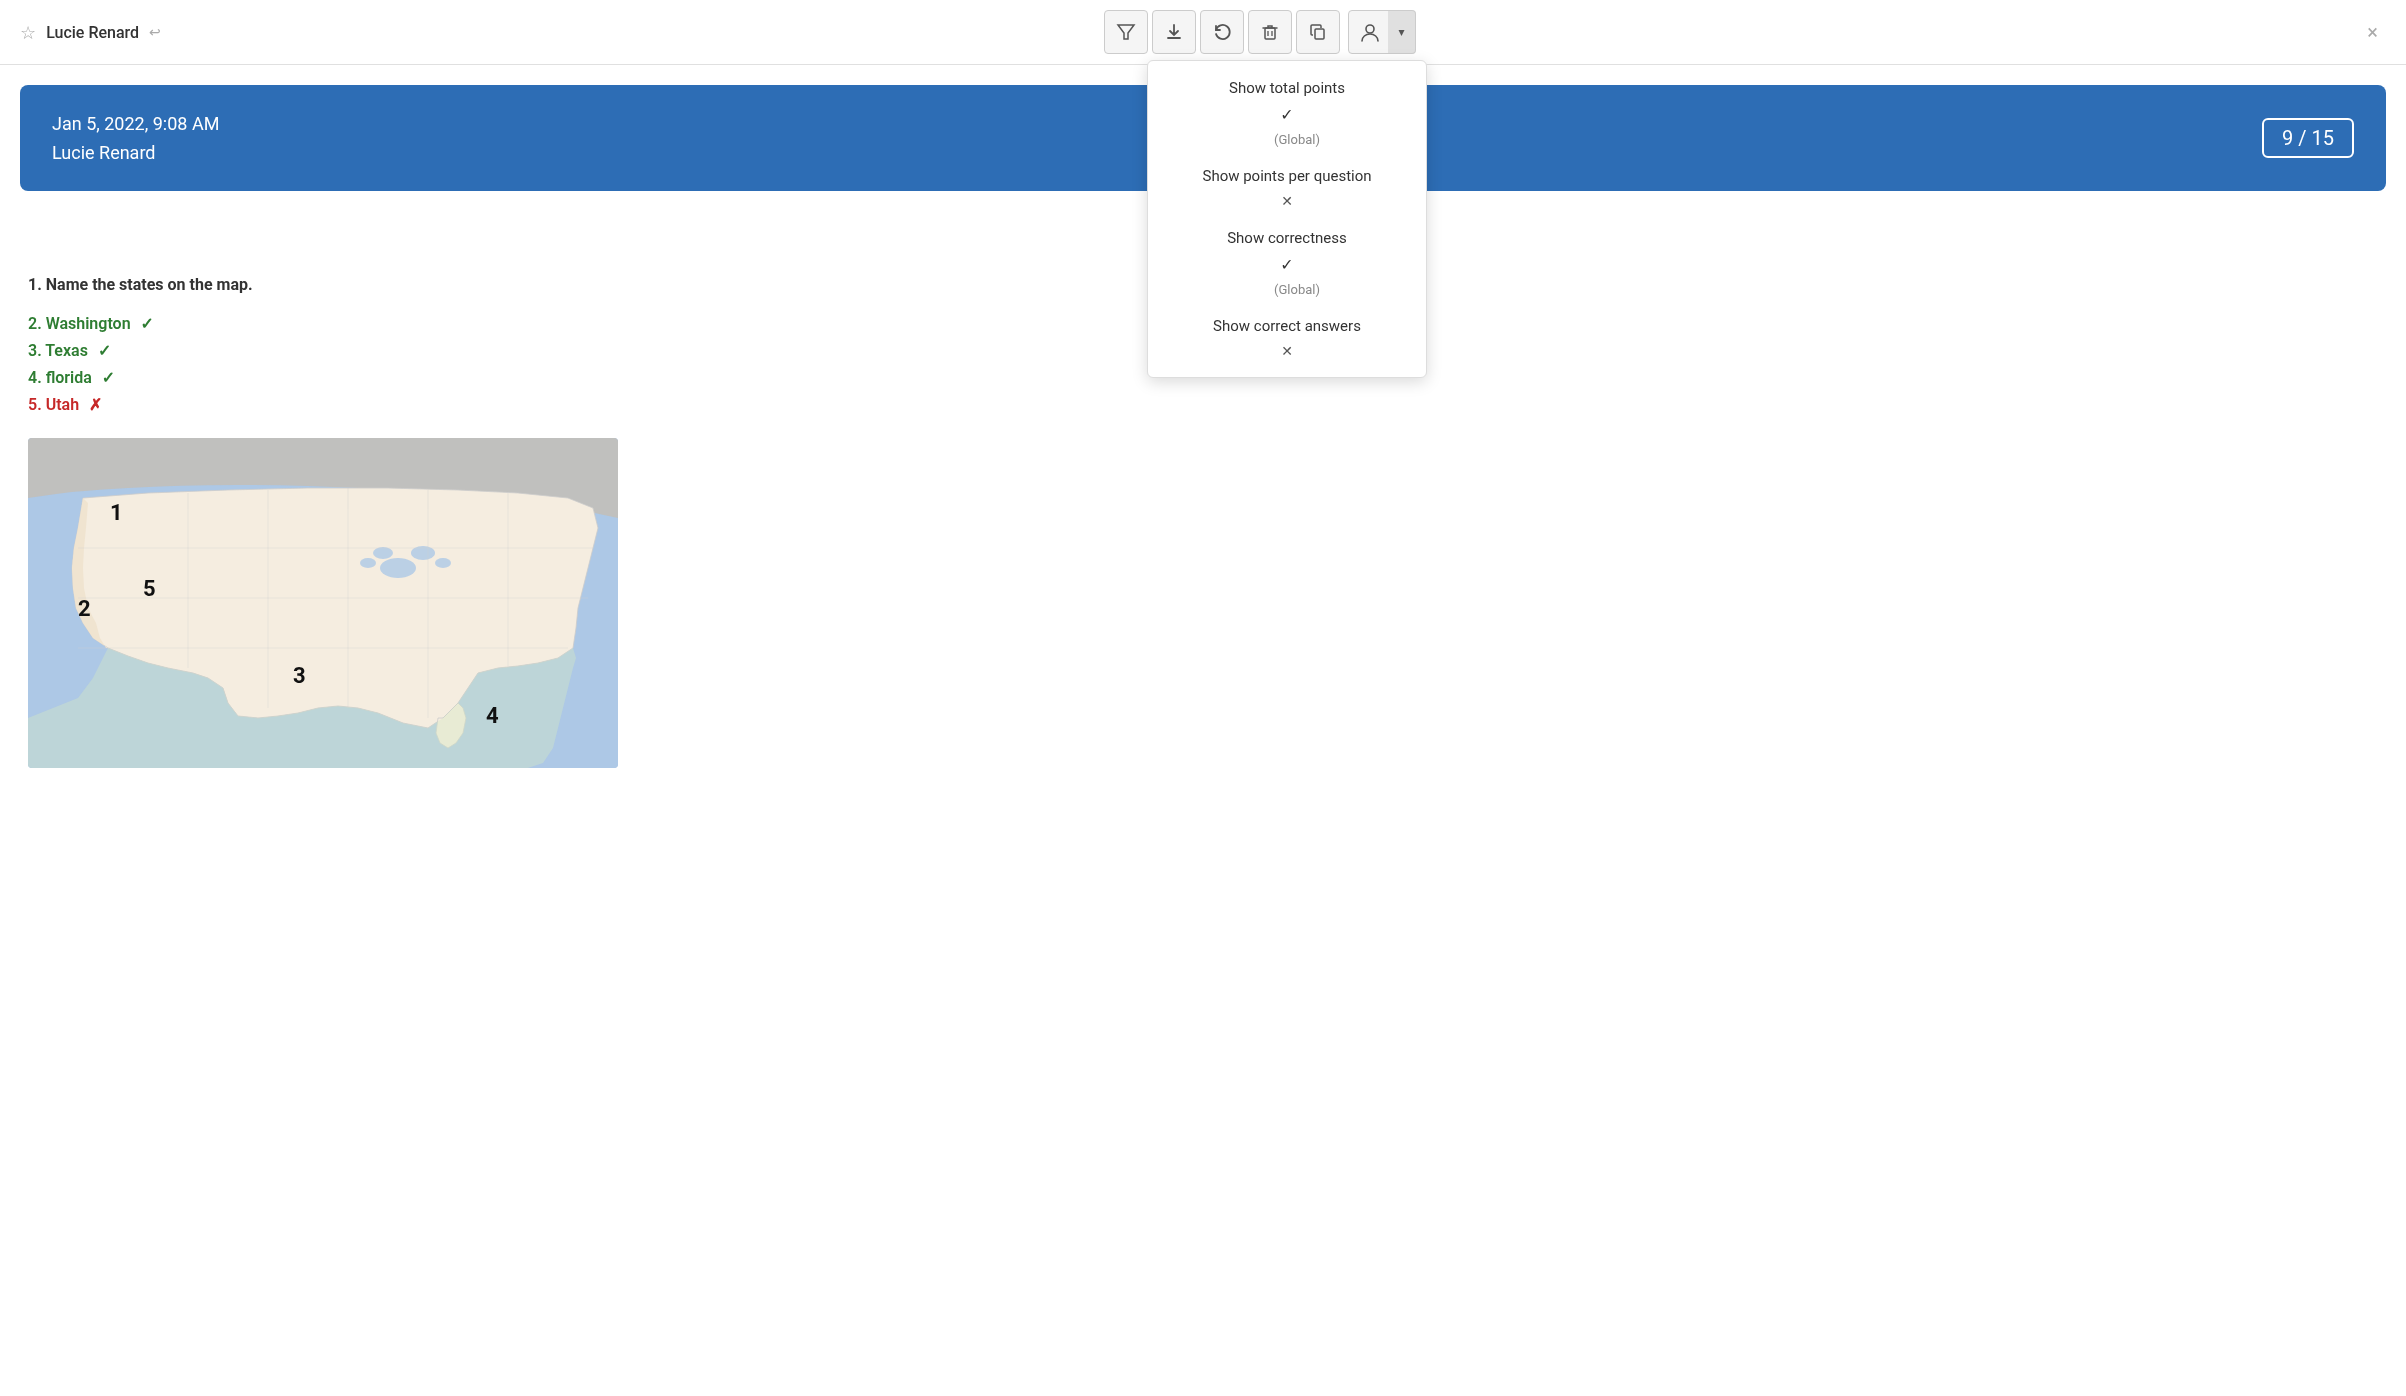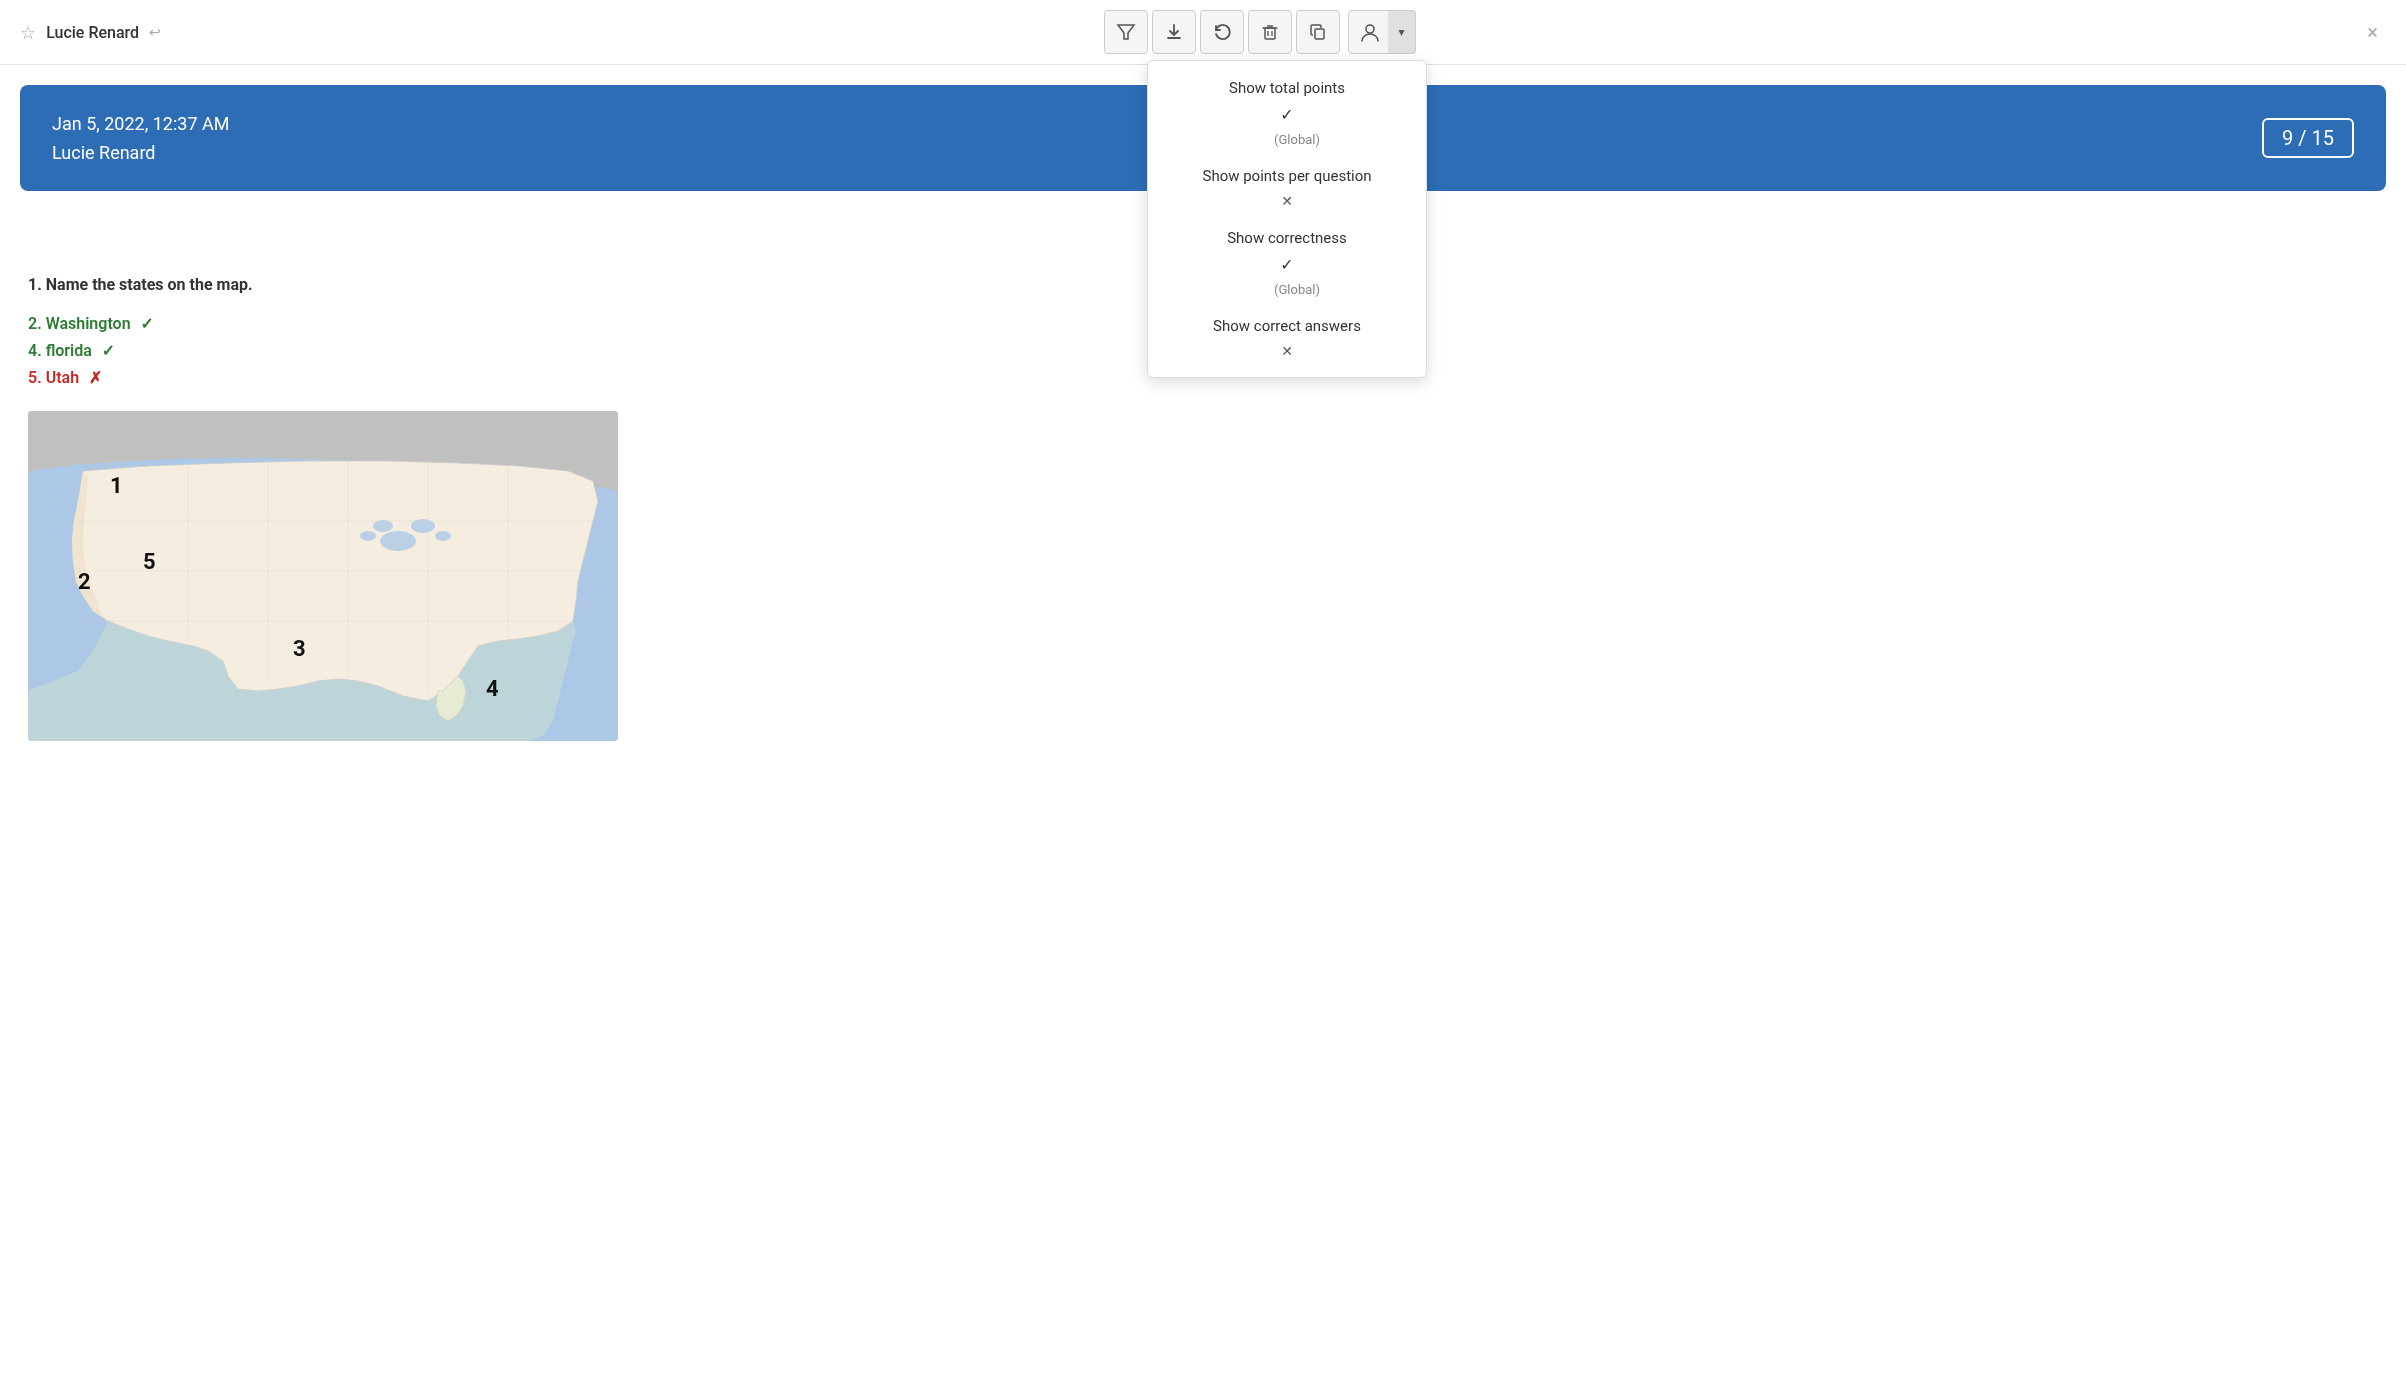--- a/index.html
+++ b/index.html
@@ -249,32 +249,36 @@
       <span>Show correct answers</span>
       <span class="x-icon">✕</span>
     </div>
   </div>
 
   <span class="close-btn">×</span>
 </div>
 
 <div class="header-card">
   <div class="header-card-info">
-    <div class="date">Jan 5, 2022, 12:37 AM</div>
+    <div class="date">Jan 5, 2022, 9:08 AM</div>
     <div class="name">Lucie Renard</div>
   </div>
   <div class="score-badge">9 / 15</div>
 </div>
 
 <div class="content">
   <div class="question-title">1. Name the states on the map.</div>
 
   <ul class="answer-list">
     <li class="answer-item correct">
       <span>2. Washington</span>
+      <span class="check-mark">✓</span>
+    </li>
+    <li class="answer-item correct">
+      <span>3. Texas</span>
       <span class="check-mark">✓</span>
     </li>
     <li class="answer-item correct">
       <span>4. florida</span>
       <span class="check-mark">✓</span>
     </li>
     <li class="answer-item incorrect">
       <span>5. Utah</span>
       <span class="check-mark">✗</span>
     </li>

